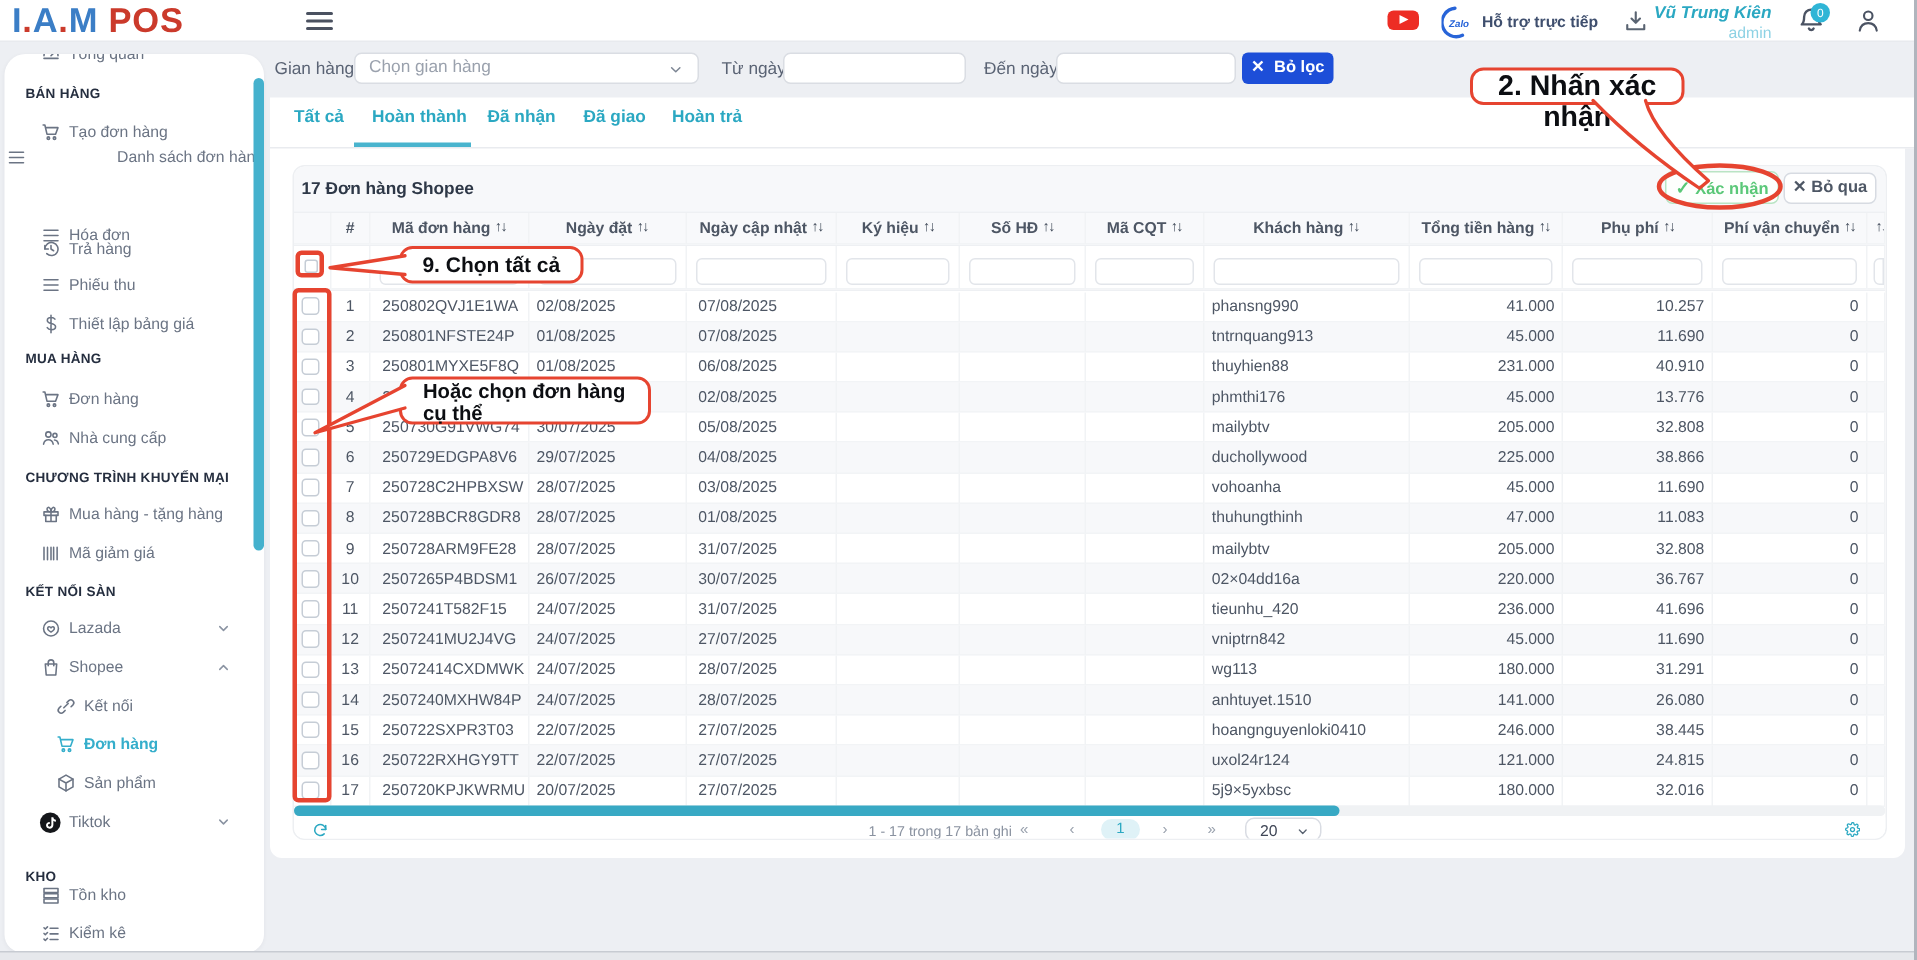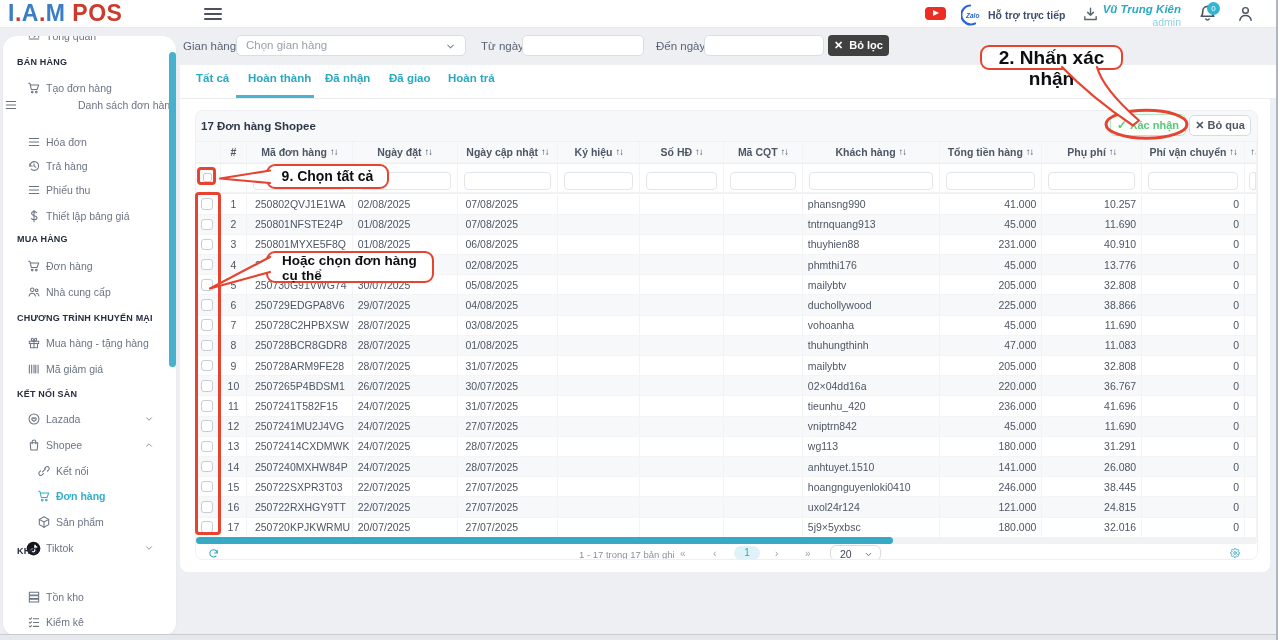--- a/index.html
+++ b/index.html
@@ -14,21 +14,21 @@
 .sit { position:absolute; left:0; width:173px; height:26px; display:flex; align-items:center; font-size:10.5px; color:#6b7484; }
 .sic { width:15px; height:15px; margin-right:5px; display:inline-flex; align-items:center; justify-content:center; }
 .chev { position:absolute; right:22px; top:8px; }
 #sscroll { position:absolute; left:166px; top:16px; width:7px; height:315px; background:#45b1cd; border-radius:4px; }
 #fgian { position:absolute; left:183px; top:40px; font-size:11.5px; color:#5a6374; }
 #ftu { position:absolute; left:481px; top:40px; font-size:11.5px; color:#5a6374; }
 #fden { position:absolute; left:656px; top:40px; font-size:11.5px; color:#5a6374; }
 .finput { position:absolute; top:35px; height:21px; background:#fff; border:1px solid #dadde3; border-radius:5px; }
 #fsel { left:236px; width:230px; font-size:11.5px; color:#9aa1ad; line-height:19px; padding-left:9px; }
 #fselchev { position:absolute; right:9px; top:5px; }
-#fbtn { position:absolute; left:828px; top:35px; width:61px; height:21px; background:#404040; border-radius:4px; color:#fff; font-size:11px; font-weight:700; text-align:center; line-height:21px; }
+#fbtn { position:absolute; left:828px; top:35px; width:61px; height:21px; background:#1d4ed8; border-radius:4px; color:#fff; font-size:11px; font-weight:700; text-align:center; line-height:21px; }
 #panel { position:absolute; left:180px; top:65px; width:1090px; height:507px; background:#fff; border-radius:0 0 8px 8px; z-index:1; }
 #tabstrip { position:absolute; left:1270px; top:65px; width:8px; height:34px; background:#fff; z-index:1; }
 #tabline { position:absolute; left:180px; top:98px; width:1098px; height:1px; background:#e9ebef; z-index:2; }
 .tab { position:absolute; top:72px; font-size:11.5px; font-weight:700; color:#2ba8c2; z-index:2; }
 #tabu { position:absolute; left:236px; top:94.5px; width:78px; height:3px; background:#49b4ce; z-index:2; }
 #card { position:absolute; left:195px; top:110px; width:1063px; height:450px; background:#fff; border:1px solid #edeff2; border-radius:8px; z-index:2; overflow:hidden; }
 #chead { position:absolute; left:0; top:0; width:1061px; height:30px; background:#f7f8fa; }
 #ctitle { position:absolute; left:5px; top:9px; font-size:11.5px; font-weight:700; color:#2e3847; }
 #btnok { position:absolute; left:914px; top:3px; width:76px; height:22px; border:1px solid #b9e4c4; border-radius:5px; background:#fdfffd; color:#5ac878; font-size:11px; font-weight:700; text-align:center; line-height:20px; }
 #btnskip { position:absolute; left:993px; top:3.5px; width:62px; height:21px; border:1px solid #d7dbe2; border-radius:5px; background:#fff; color:#4e5765; font-size:11px; font-weight:700; text-align:center; line-height:19px; }
@@ -125,21 +125,21 @@
       <span>Tạo đơn hàng</span>
     </div>
 <div class="sit" style="top:56px;justify-content:space-between;">
       <span class="sic">
         <svg width="14" height="14" viewBox="0 0 24 24" fill="none" stroke="#6b7484" stroke-width="1.8" stroke-linecap="round" stroke-linejoin="round">
           <path d="M4 6h16M4 12h16M4 18h16"></path>
         </svg>
       </span>
       <span>Danh sách đơn hàng</span>
     </div>
-<div class="sit" style="top:93px;padding-left:23px;">
+<div class="sit" style="top:108px;padding-left:23px;">
       <span class="sic">
         <svg width="14" height="14" viewBox="0 0 24 24" fill="none" stroke="#6b7484" stroke-width="1.8" stroke-linecap="round" stroke-linejoin="round">
           <path d="M4 6h16M4 12h16M4 18h16"></path>
         </svg>
       </span>
       <span>Hóa đơn</span>
     </div>
 <div class="sit" style="top:116.69999999999999px;padding-left:23px;">
       <span class="sic">
         <svg width="14" height="14" viewBox="0 0 24 24" fill="none" stroke="#6b7484" stroke-width="1.8" stroke-linecap="round" stroke-linejoin="round">
@@ -265,21 +265,21 @@
         <svg width="15" height="15" viewBox="0 0 24 24">
           <circle cx="12" cy="12" r="11" fill="#14161a"></circle>
           <path d="M13.2 6h2.1c.2 1.5 1.1 2.5 2.7 2.7v2.1c-1 0-1.9-.3-2.7-.9v4.4c0 2.4-1.7 4-4 4s-3.8-1.6-3.8-3.6c0-2.1 1.7-3.7 4-3.6v2.2c-1.1-.2-1.9.4-1.9 1.4 0 .9.7 1.5 1.7 1.5s1.9-.8 1.9-2z" fill="#fff"></path>
         </svg>
       </span>
       <span>Tiktok</span>
       <span class="chev"><svg width="10" height="10" viewBox="0 0 24 24" fill="none" stroke="#8a93a2" stroke-width="2.4" stroke-linecap="round" stroke-linejoin="round">
           <path d="M6 9l6 6 6-6"></path>
         </svg></span>
     </div>
-<div class="ssec" style="top:510px">KHO</div>
+<div class="ssec" style="top:543px">KHO</div>
 <div class="sit" style="top:548px;padding-left:23px;">
       <span class="sic">
         <svg width="14" height="14" viewBox="0 0 24 24" fill="none" stroke="#6b7484" stroke-width="1.8" stroke-linecap="round" stroke-linejoin="round">
           <rect x="4" y="4" width="16" height="4.5"></rect>
           <rect x="4" y="10" width="16" height="4.5"></rect>
           <rect x="4" y="16" width="16" height="4.5"></rect>
         </svg>
       </span>
       <span>Tồn kho</span>
     </div>

